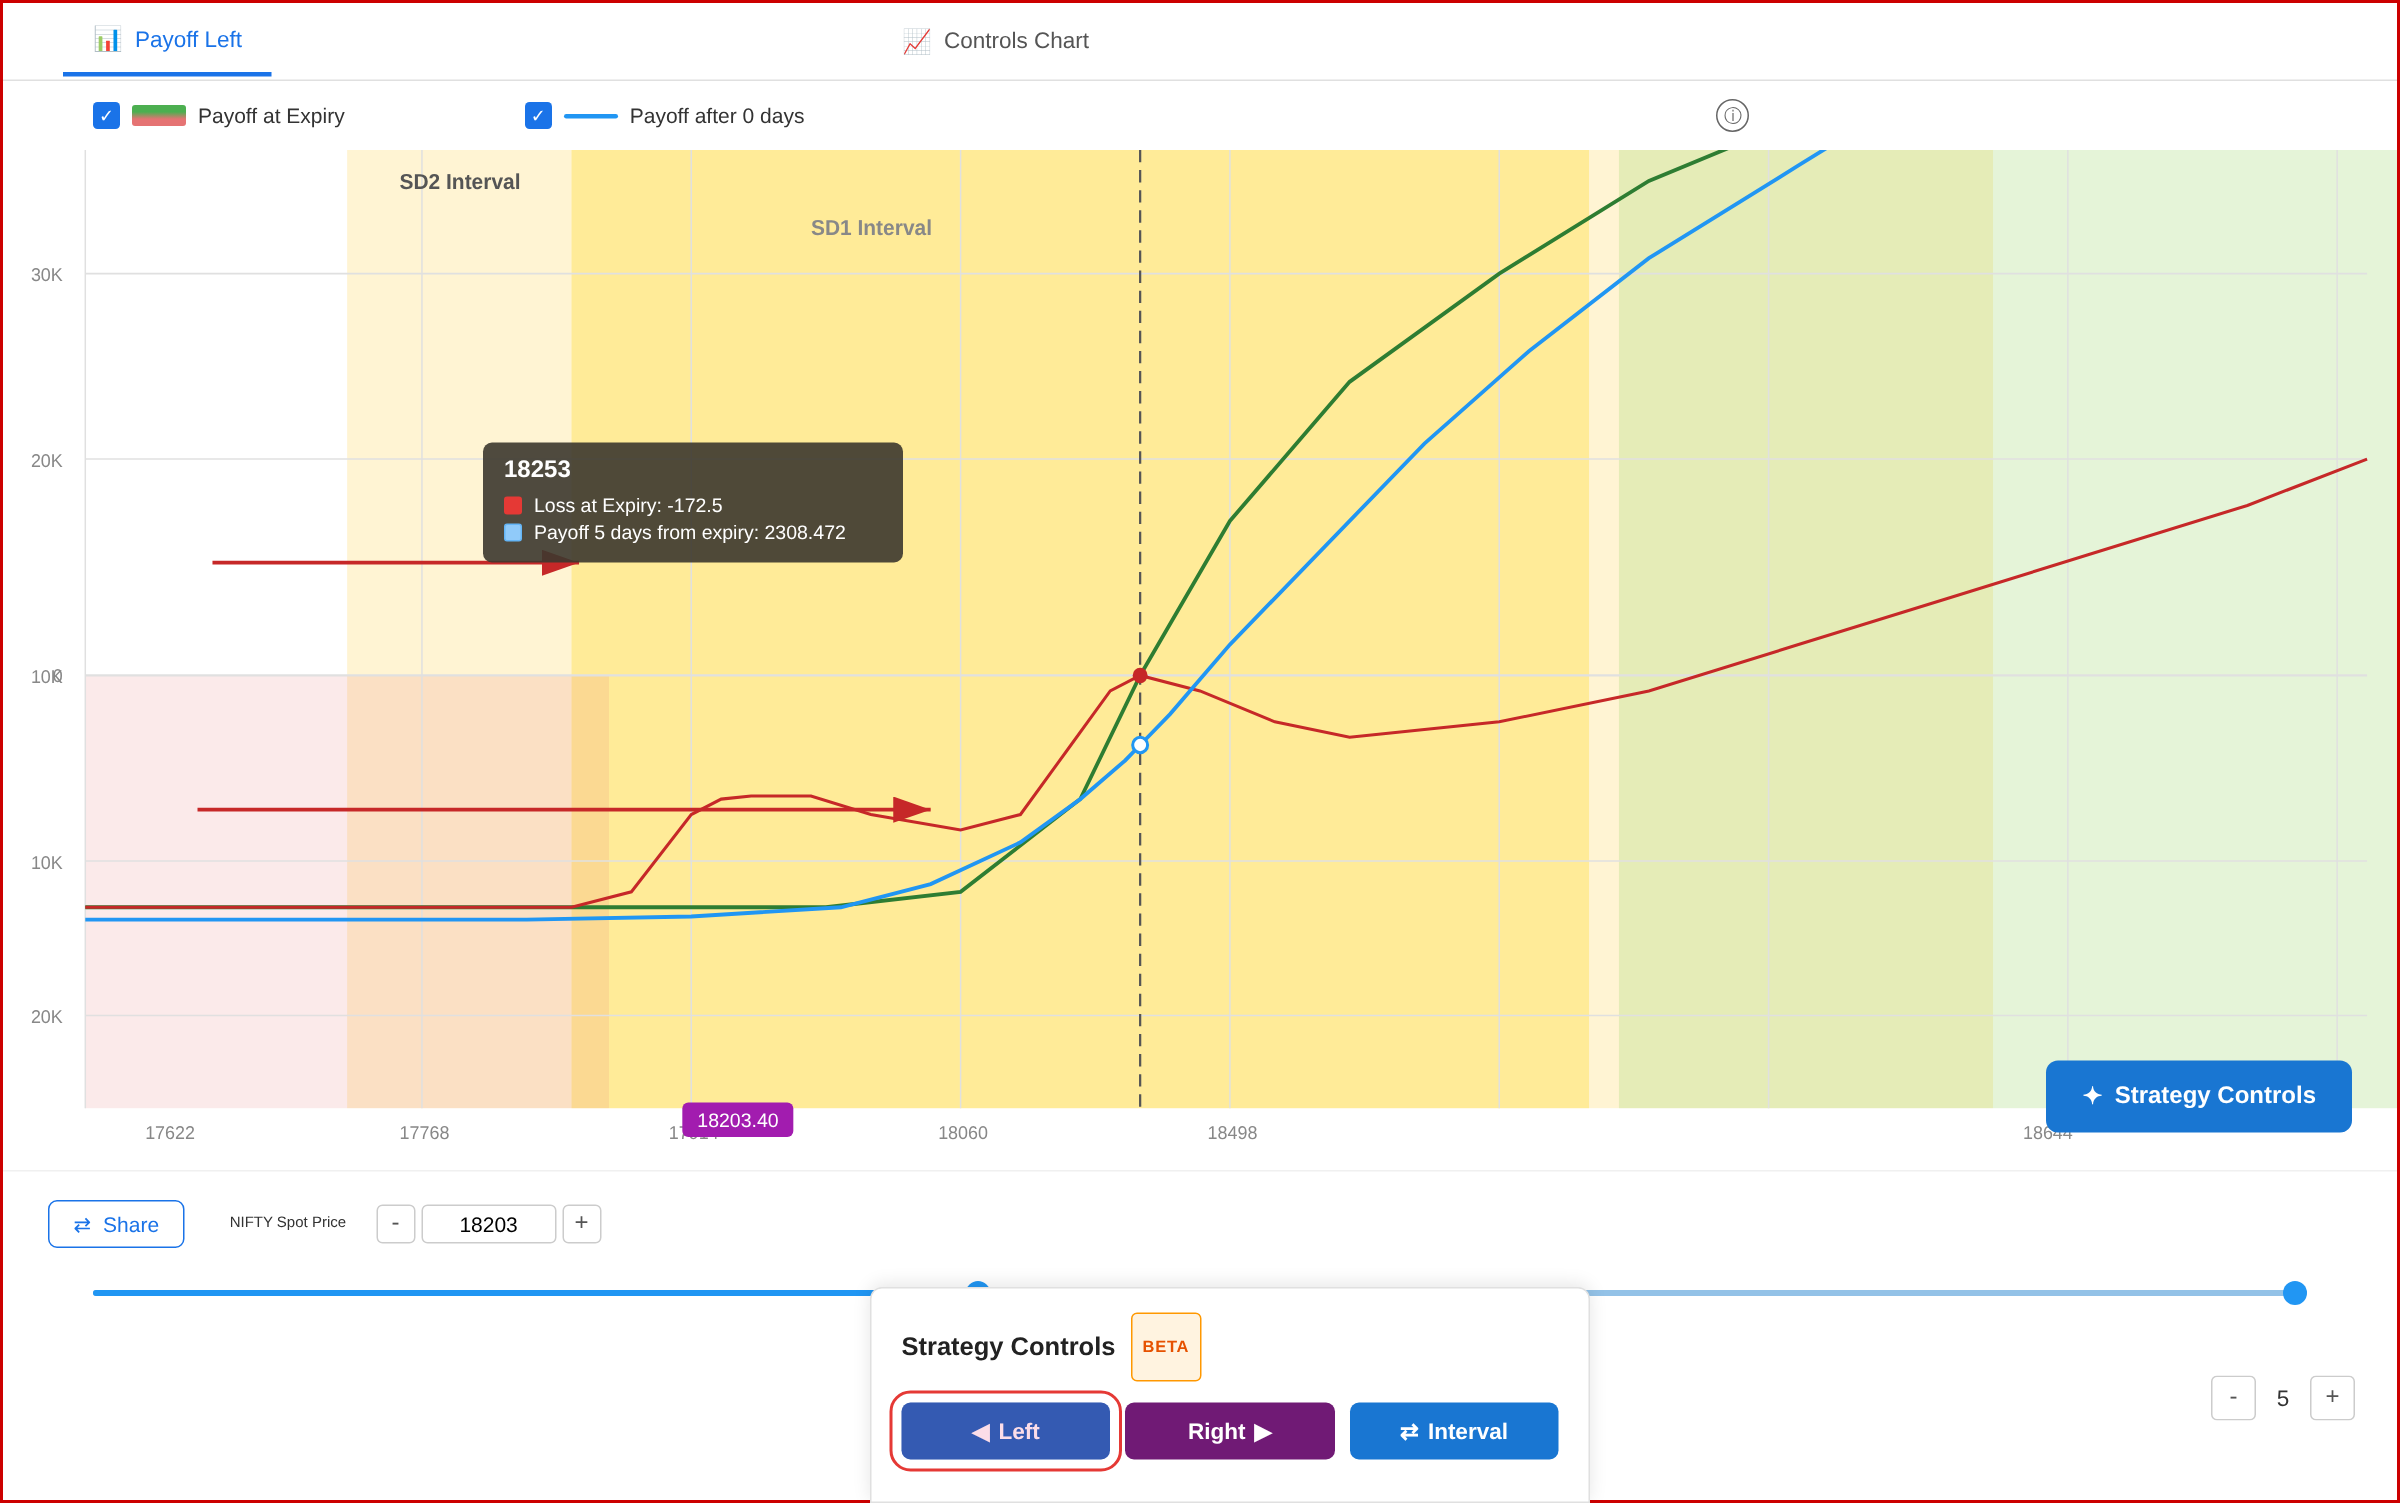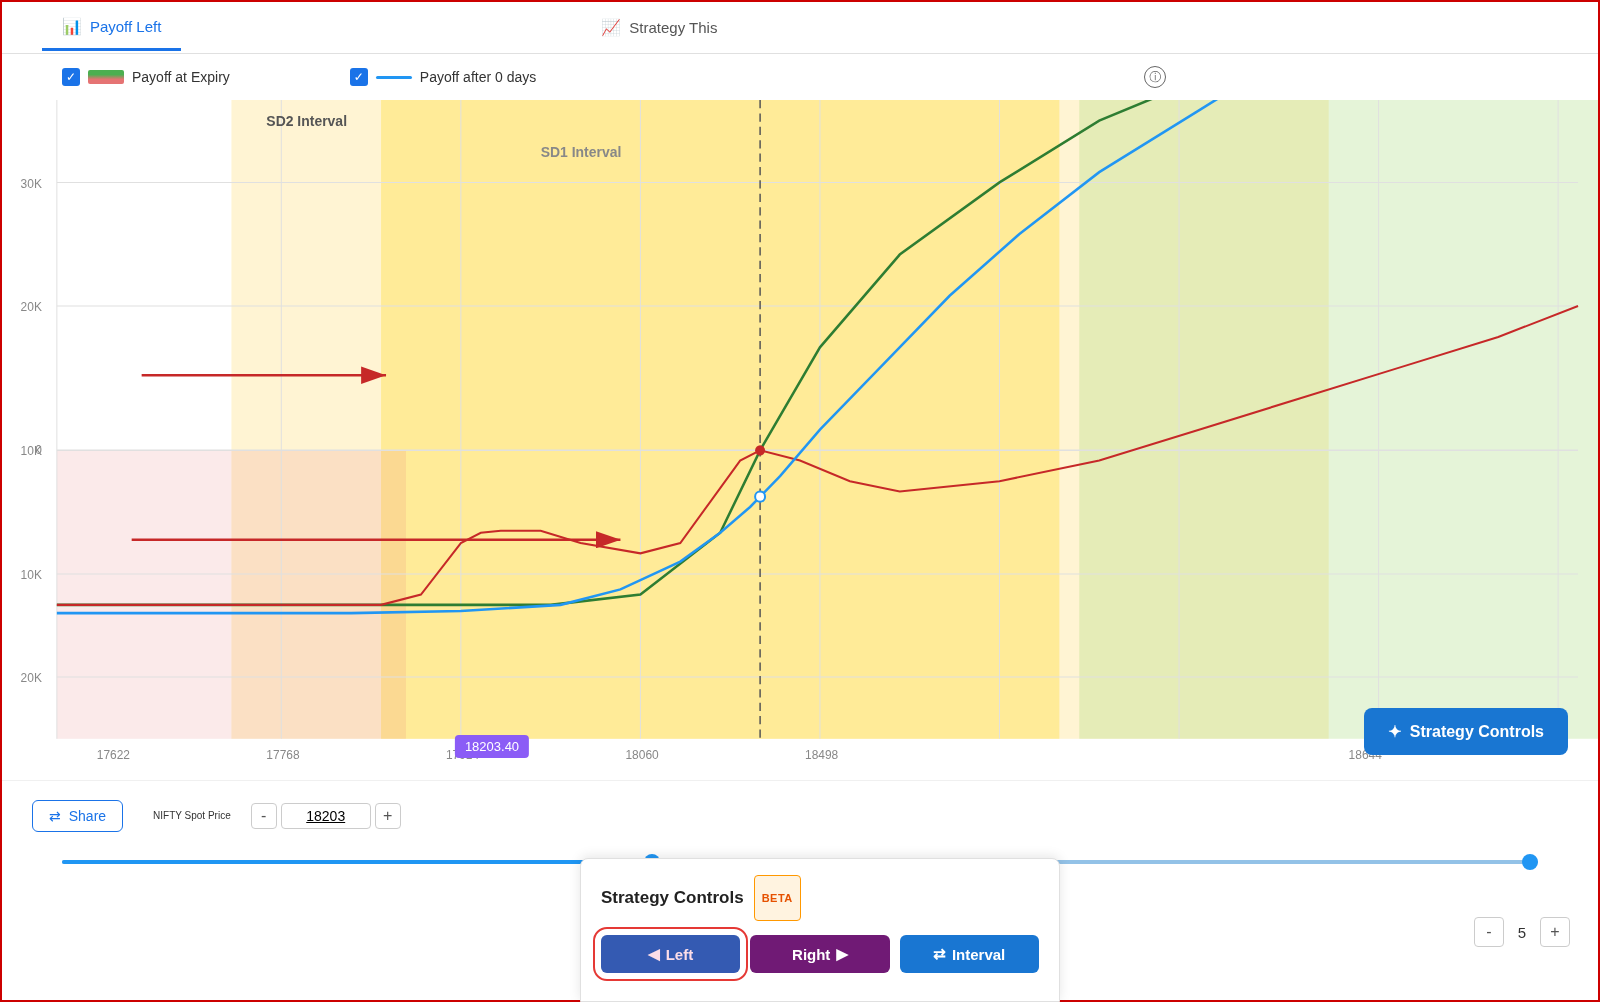--- a/index.html
+++ b/index.html
@@ -26,32 +26,32 @@
 
     
     .chart-tooltip { position: absolute; top: 195px; left: 320px; background: rgba(60,55,45,0.9); border-radius: 6px; padding: 10px 14px; color: white; font-size: 13px; min-width: 280px; z-index: 10; }
     .tooltip-price { font-size: 16px; font-weight: bold; margin-bottom: 6px; }
     .tooltip-row { display: flex; align-items: center; gap: 8px; margin: 3px 0; font-size: 13px; }
     .tooltip-swatch { width: 12px; height: 12px; border-radius: 2px; }
     .tooltip-swatch.red { background: #e53935; }
     .tooltip-swatch.blue { background: #90caf9; border: 1px solid #64b5f6; }
 
     
-    .crosshair-x-label { position: absolute; background: #8b5cf6; color: white; padding: 4px 10px; border-radius: 4px; font-size: 13px; font-weight: 500; bottom: 22px; left: 50%; transform: translateX(-50%); z-index: 10; white-space: nowrap; }
+    .crosshair-x-label { position: absolute; background: #a21caf; color: white; padding: 4px 10px; border-radius: 4px; font-size: 13px; font-weight: 500; bottom: 22px; left: 50%; transform: translateX(-50%); z-index: 10; white-space: nowrap; }
 
     
     .arrow-svg { position: absolute; top: 0; left: 0; width: 100%; height: 100%; pointer-events: none; z-index: 5; }
 
     
     .bottom-bar { display: flex; align-items: center; padding: 10px 30px; gap: 20px; border-top: 1px solid #f0f0f0; height: 70px; position: relative; }
     .share-btn { display: flex; align-items: center; gap: 8px; border: 1.5px solid #1a73e8; border-radius: 6px; padding: 7px 16px; color: #1a73e8; font-size: 14px; cursor: pointer; background: white; }
     .spot-price-label { font-size: 10px; color: #333; font-weight: 500; margin-left: 10px; }
     .spot-input-group { display: flex; align-items: center; gap: 4px; }
     .spot-btn { width: 26px; height: 26px; border: 1.5px solid #ccc; border-radius: 4px; background: white; cursor: pointer; font-size: 16px; display: flex; align-items: center; justify-content: center; color: #555; }
-    .spot-value { border: 1.5px solid #ccc; border-radius: 4px; padding: 4px 20px; font-size: 14px; min-width: 90px; text-align: center; text-decoration: underline; }
+    .spot-value { border: 1.5px solid #ccc; border-radius: 4px; padding: 4px 20px; font-size: 14px; min-width: 90px; text-align: center; }
 
     
     .slider-row { padding: 2px 30px 10px; }
 
     
     .strategy-panel { position: absolute; bottom: 0; left: 580px; width: 480px; background: white; border: 1px solid #e0e0e0; border-radius: 8px 8px 0 0; box-shadow: 0 -2px 12px rgba(0,0,0,0.1); padding: 16px 20px; z-index: 20; }
     .strategy-panel-header { display: flex; align-items: center; gap: 10px; margin-bottom: 14px; }
     .strategy-panel-title { font-size: 17px; font-weight: 600; color: #222; }
     .beta-badge { background: #fff3e0; border: 1px solid #ff9800; color: #e65100; font-size: 11px; font-weight: 700; padding: 16px 7px; border-radius: 4px; letter-spacing: 0.5px; }
     .strategy-btns { display: flex; gap: 10px; margin-bottom: 12px; }
@@ -79,21 +79,21 @@
 </head>
 <body>
 
 <div class="header-tabs">
   <div class="tab active">
     <span class="tab-icon">📊</span>
     <span>Payoff Left</span>
   </div>
   <div class="tab" style="margin-left:400px;">
     <span class="tab-icon">📈</span>
-    <span>Strategy This</span>
+    <span>Controls Chart</span>
   </div>
 </div>
 
 <div class="legend-row">
   <div class="legend-item">
     <div class="checkbox">✓</div>
     <div class="legend-color-bar expiry"></div>
     <span>Payoff at Expiry</span>
   </div>
   <div class="legend-item" style="margin-left:80px;">
@@ -159,20 +159,31 @@
     <text x="40" y="344" text-anchor="end" font-size="12" fill="#888">0</text>
 
     <text x="95" y="640" font-size="12" fill="#888">17622</text>
     <text x="265" y="640" font-size="12" fill="#888">17768</text>
     <text x="445" y="640" font-size="12" fill="#888">17914</text>
     <text x="625" y="640" font-size="12" fill="#888">18060</text>
     <text x="805" y="640" font-size="12" fill="#888">18498</text>
     <text x="1350" y="640" font-size="12" fill="#888">18644</text>
   </svg>
 
+  <div class="chart-tooltip">
+    <div class="tooltip-price">18253</div>
+    <div class="tooltip-row">
+      <div class="tooltip-swatch red"></div>
+      <span>Loss at Expiry: -172.5</span>
+    </div>
+    <div class="tooltip-row">
+      <div class="tooltip-swatch blue"></div>
+      <span>Payoff 5 days from expiry: 2308.472</span>
+    </div>
+  </div>
 
   <div class="crosshair-x-label" style="left: 490px;">
     <span>18203.40</span>
   </div>
 
   <svg class="arrow-svg" viewBox="0 0 1600 660">
 
     <defs>
       <marker id="arrowhead" markerWidth="10" markerHeight="7" refX="10" refY="3.5" orient="auto">
         <polygon points="0 0, 10 3.5, 0 7" fill="#c62828"></polygon>

